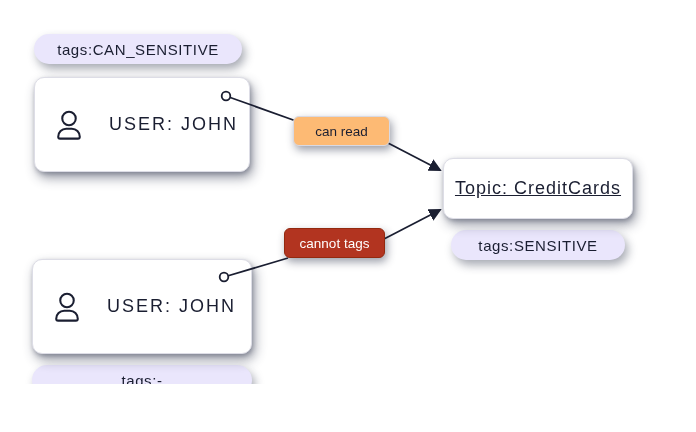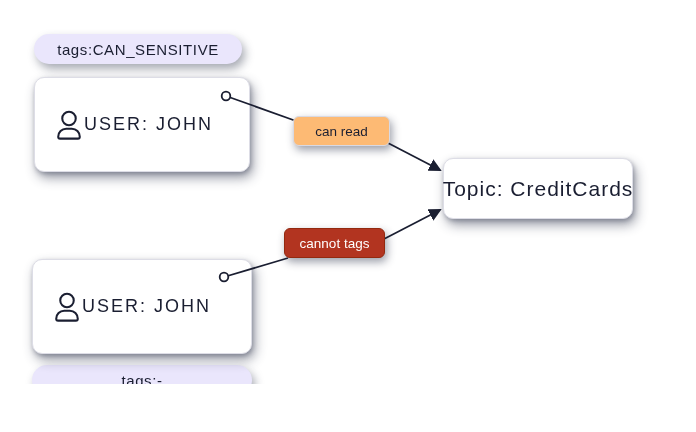--- a/index.html
+++ b/index.html
@@ -23,31 +23,31 @@
   .node{
     position:absolute;
     background:var(--node-bg);
     border:1px solid #dddde6;
     border-radius:10px;
     box-shadow:3px 6px 12px rgba(36,42,66,0.45), 1px 2px 4px rgba(36,42,66,0.28);
     display:flex;
     align-items:center;
     box-sizing:border-box;
   }
-  .user-node{padding-left:19px;}
+  .user-node{padding-left:19px;gap:25px;}
   .node-label{
     font-size:18px;
     font-weight:500;
     letter-spacing:2px;
     white-space:nowrap;
   }
   #node-john{left:34px;top:77px;width:216px;height:95px;}
   #node-henry{left:32px;top:259px;width:220px;height:95px;}
   #node-topic{left:443px;top:158px;width:190px;height:61px;justify-content:center;}
-  #node-topic .node-label{font-size:21px;letter-spacing:1px;}
+  #node-topic .node-label{font-size:18px;letter-spacing:1px;text-decoration:underline;}
   .icon{display:inline-flex;color:var(--text);}
   
   .tag-pill{
     position:absolute;
     background:var(--tag-bg);
     border-radius:16px;
     box-shadow:3px 5px 10px rgba(36,42,66,0.40);
     display:flex;align-items:center;justify-content:center;
     font-size:15px;font-weight:500;letter-spacing:0.6px;
     box-sizing:border-box;
@@ -85,20 +85,21 @@
   .edge-line{stroke:var(--edge-line);stroke-width:1.7;fill:none;}
   .arrowhead{fill:var(--edge-line);}
   .handle{fill:#ffffff;stroke:var(--edge-line);stroke-width:1.8;}
 </style>
 </head>
 <body>
 
 <div class="canvas">
 
   <div class="tag-pill" id="tag-john">tags:CAN_SENSITIVE</div>
+  <div class="tag-pill" id="tag-topic">tags:SENSITIVE</div>
   <div class="tag-pill" id="tag-henry">tags:-</div>
 
   <div class="node user-node" id="node-john">
     <span class="icon">
       <svg width="30" height="32" viewBox="0 0 32 34" aria-hidden="true">
         <circle cx="16" cy="10" r="7.2" fill="none" stroke="currentColor" stroke-width="2.2"></circle>
         <path d="M6.5 31.5 h19 c1.1 0 2 -0.9 2 -2 c0 -4.7 -3.8 -8.5 -8.5 -8.5 h-6 c-4.7 0 -8.5 3.8 -8.5 8.5 c0 1.1 0.9 2 2 2 z" fill="none" stroke="currentColor" stroke-width="2.2" stroke-linejoin="round"></path>
       </svg>
     </span>
     <span class="node-label">USER: JOHN</span>

